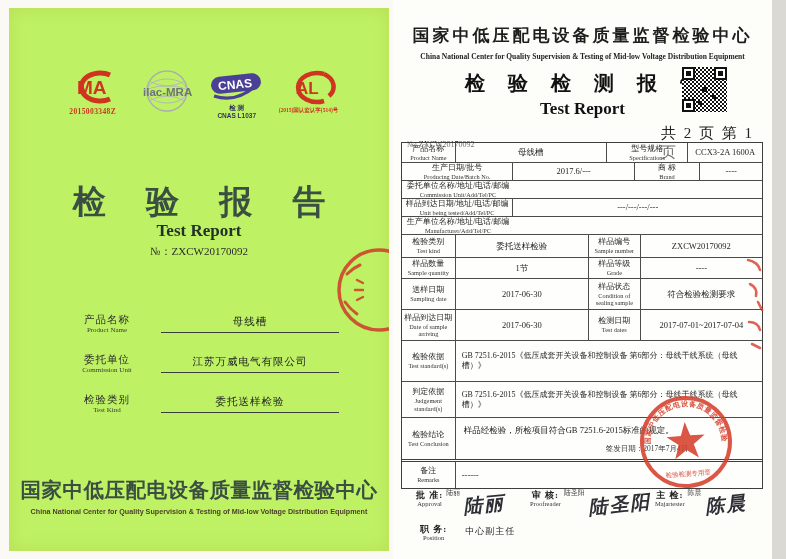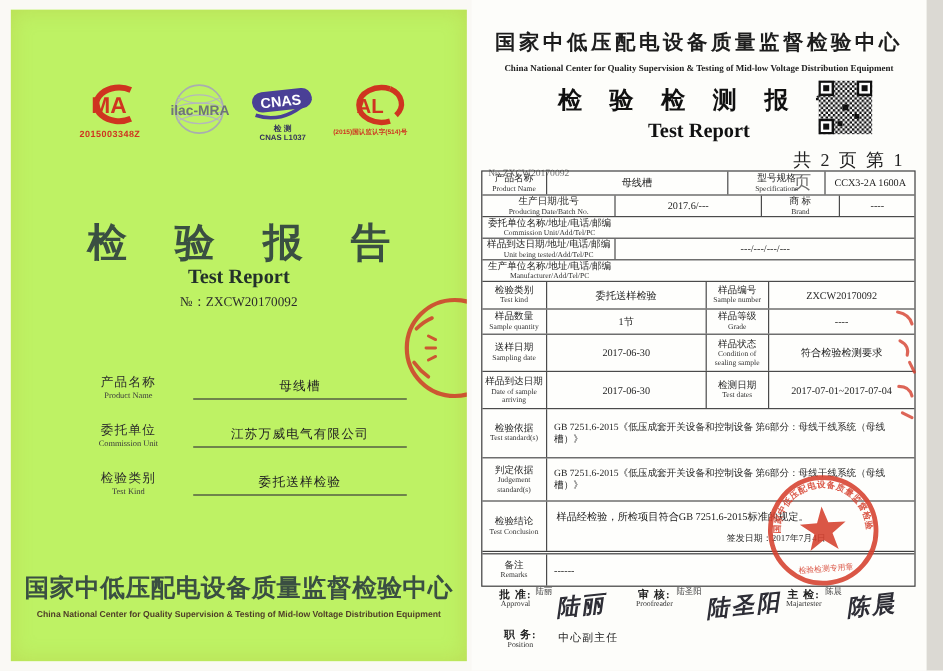--- a/index.html
+++ b/index.html
@@ -7,21 +7,21 @@
   body { font-family:"Liberation Serif","DejaVu Serif",serif; color:#222; }
   .canvas { position:relative; width:786px; height:559px; background:#faf9f5; overflow:hidden; }
   .edge-strip { position:absolute; right:0; top:0; width:14px; height:559px; background:#dbd9d3; }
 
   
   .page-left { position:absolute; left:9px; top:8px; width:380px; height:543px;
     background:#bef264; overflow:hidden; box-shadow:inset 0 0 18px rgba(180,160,40,.25); }
   .logos-row { position:absolute; top:60px; left:0; right:0; display:flex;
     justify-content:center; align-items:flex-start; gap:13px; }
   .logo { display:flex; flex-direction:column; align-items:center; }
-  .logo-cap { font-size:7.5px; font-weight:bold; color:#cf3420; margin-top:1px; letter-spacing:.4px; font-family:Liberation Sans, sans-serif; }
+  .logo-cap { font-size:7.5px; font-weight:bold; color:#cf3420; margin-top:1px; letter-spacing:.4px; font-family:Liberation Serif, serif; }
   .logo-cap.tiny { font-size:5.5px; letter-spacing:0; }
   .cnas-cap { font-size:6.5px; color:#33335a; font-weight:bold; line-height:1.2; text-align:center; font-family:"Liberation Sans",sans-serif;}
   .cover-title { position:absolute; top:172px; left:0; right:0; text-align:center;
     font-size:33px; font-weight:bold; color:#3a4f42; letter-spacing:16px; text-indent:16px; }
   .cover-title-en { position:absolute; top:213px; left:0; right:0; text-align:center;
     font-size:17px; font-weight:bold; color:#23312a; }
   .cover-no { position:absolute; top:236px; left:0; right:0; text-align:center;
     font-size:11px; color:#2c2c2c; }
   .field { position:absolute; left:56px; display:flex; align-items:center; gap:12px; }
   .f-label { width:84px; text-align:center; line-height:1.15; }

